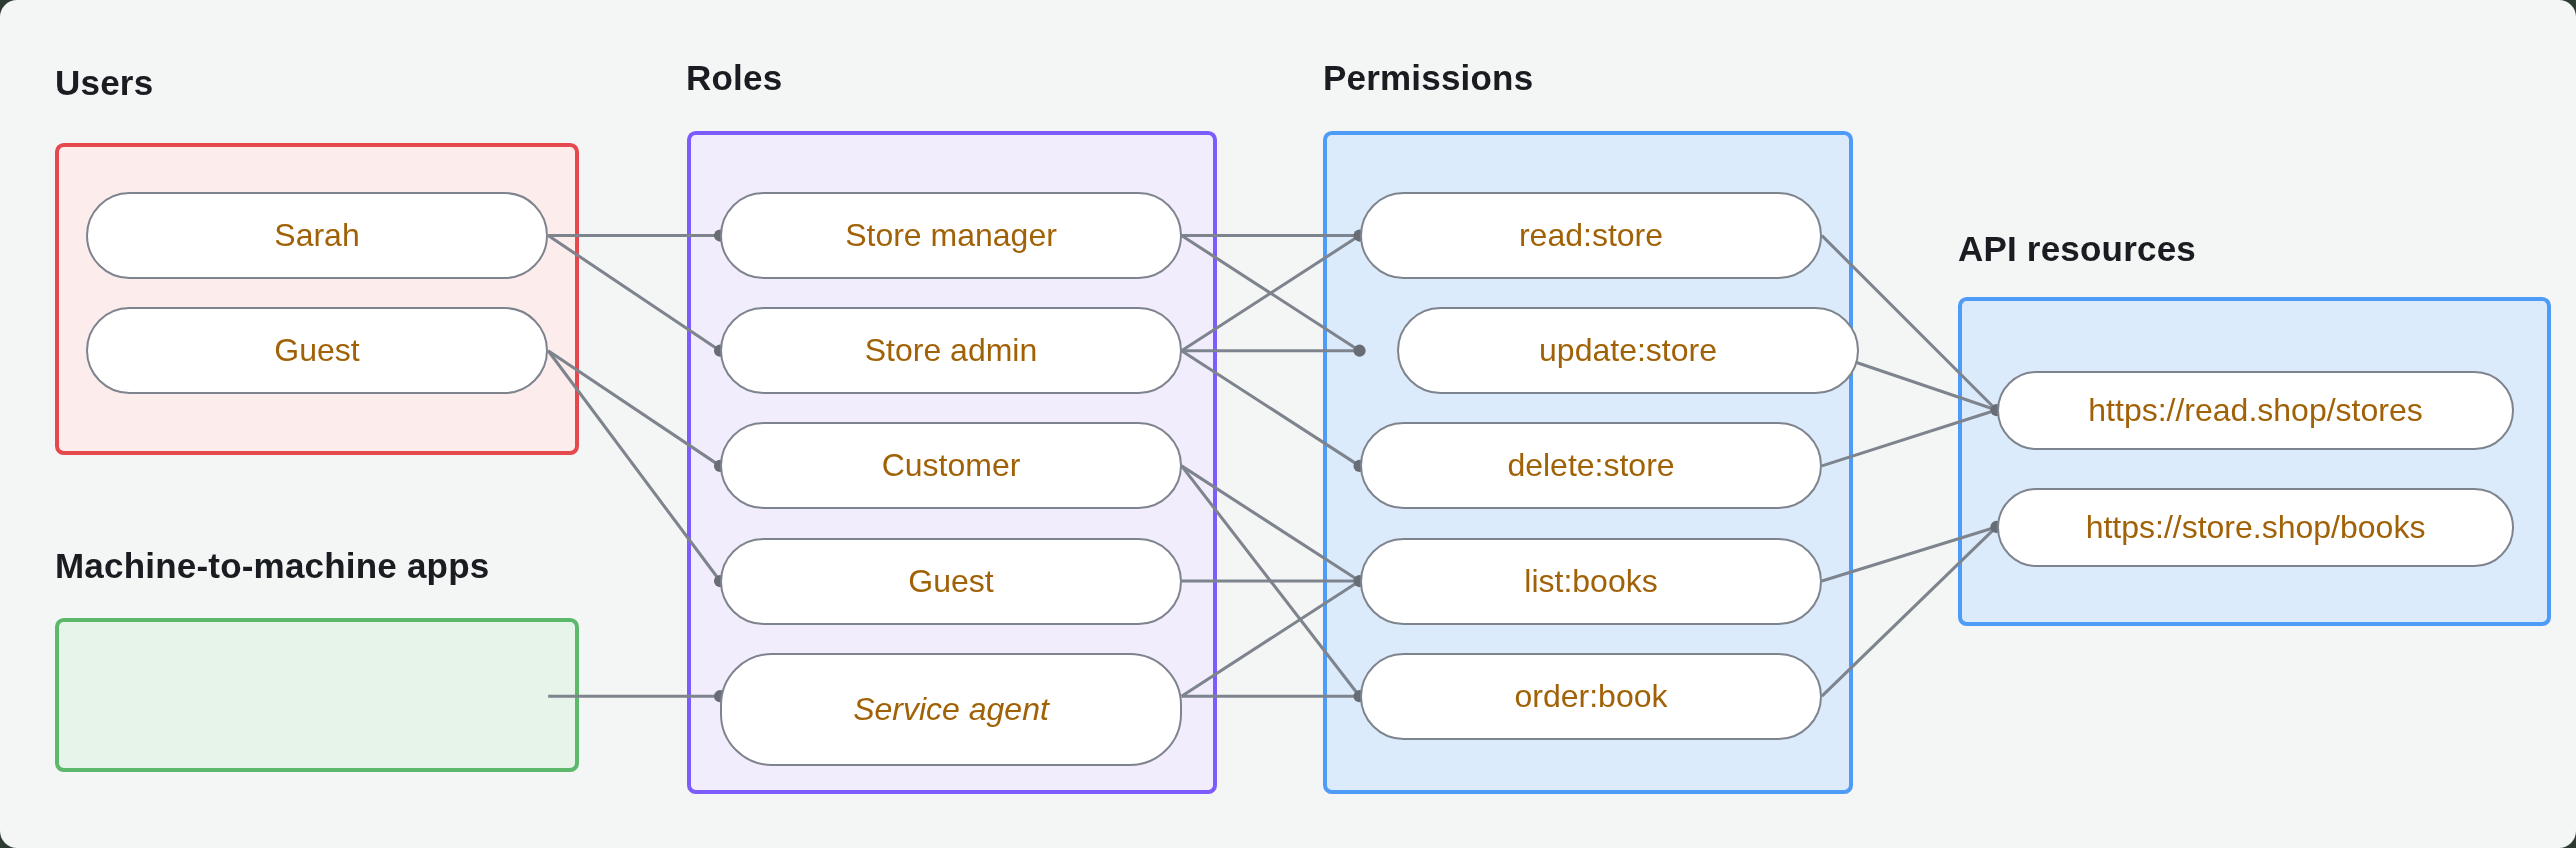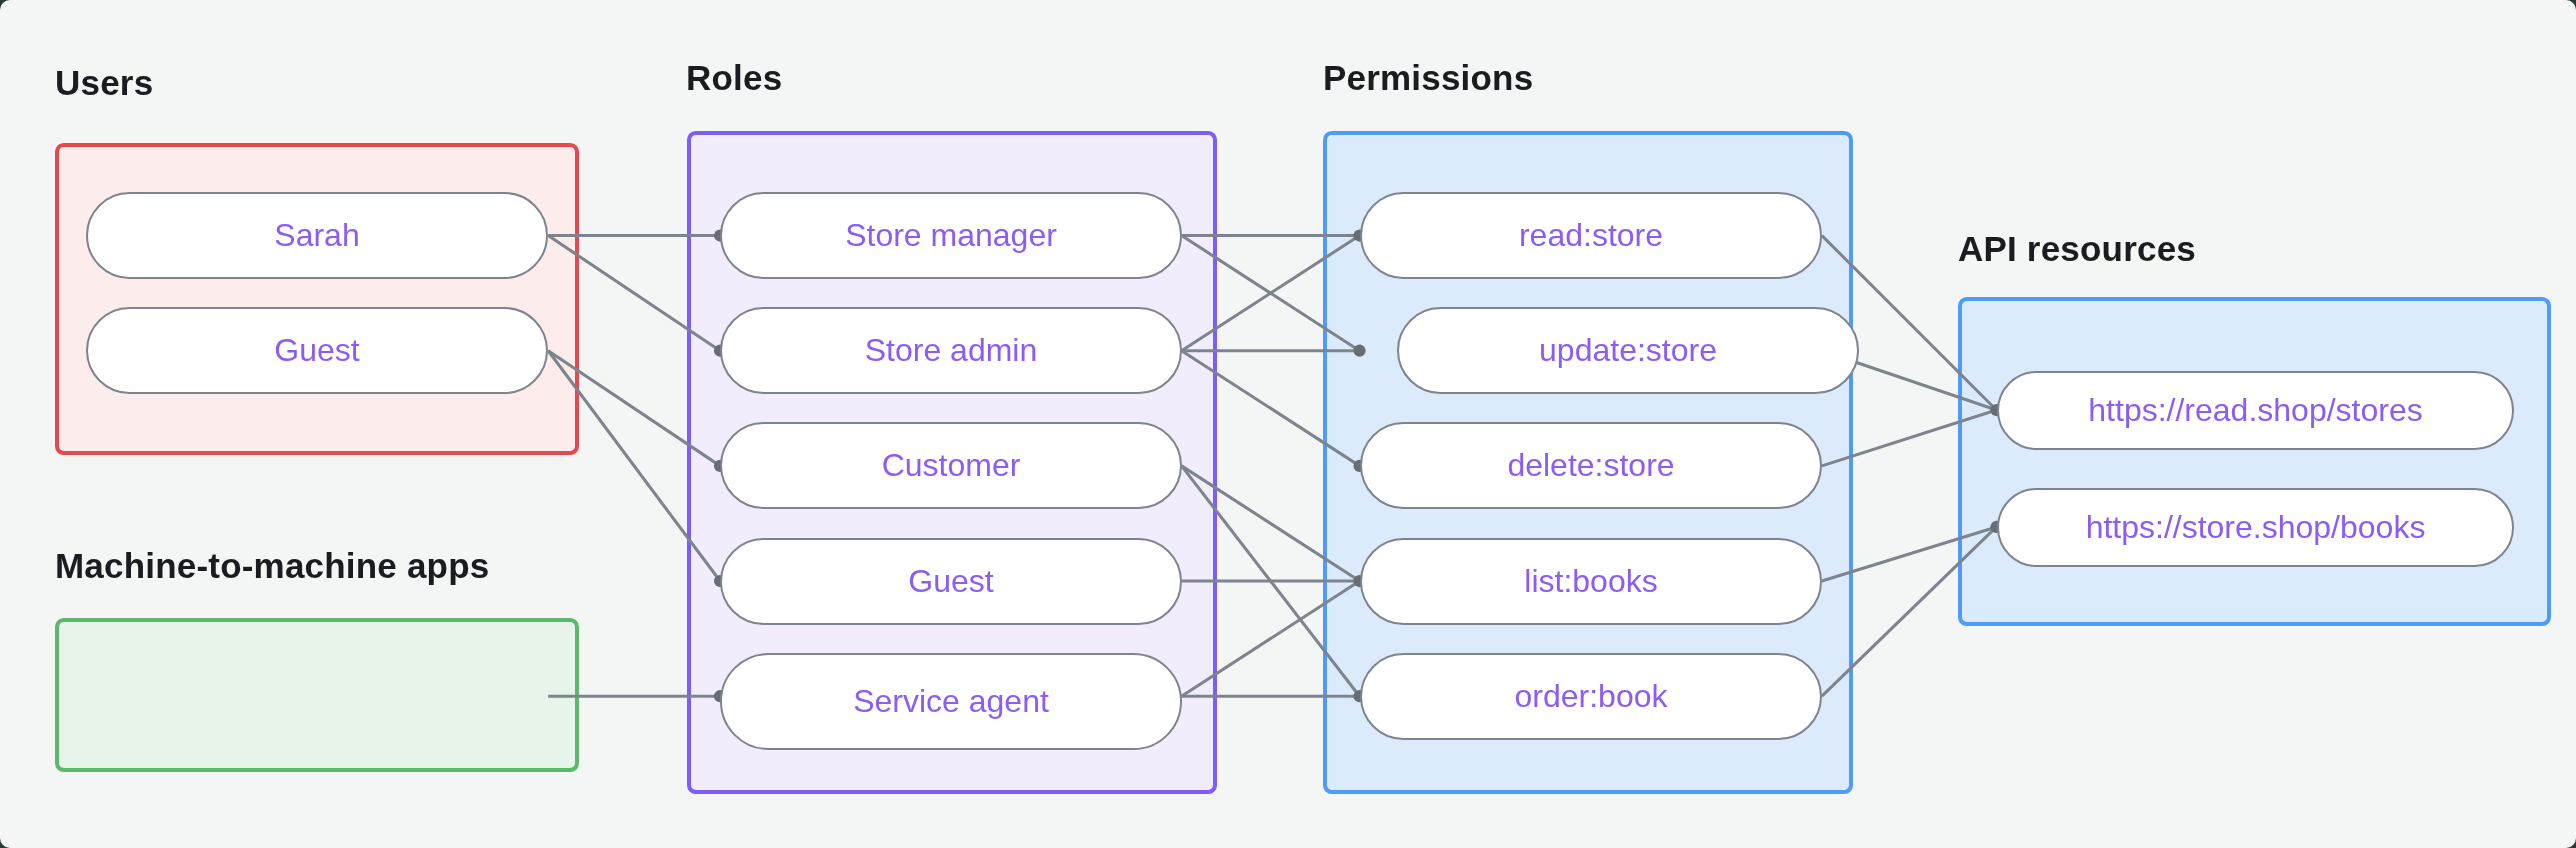--- a/index.html
+++ b/index.html
@@ -6,21 +6,21 @@
   body{
     width:2576px;height:848px;
     background:#2e3b32;
     font-family:"Liberation Sans", sans-serif;
     overflow:hidden;
   }
   #canvas{
     position:relative;
     width:2576px;height:848px;
     background:var(--canvas-bg,#f4f5f5);
-    border-radius:10px;
+    border-radius:17px;
     overflow:hidden;
   }
   .group-label{
     position:absolute;
     font-size:35px;
     font-weight:600;
     color:#191c20;
     letter-spacing:0.2px;
     white-space:nowrap;
   }
@@ -41,32 +41,32 @@
     border:4.4px solid var(--api-border,#4f9cf8);background:var(--api-fill,#dcebfc);}
   #edge-layer{position:absolute;left:0;top:0;width:2576px;height:848px;pointer-events:none;}
   .node{
     position:absolute;
     box-sizing:border-box;
     background:#ffffff;
     border:2.6px solid var(--node-border,#7e848d);
     border-radius:52px;
     display:flex;align-items:center;justify-content:center;
     font-size:32px;
-    color:#8b5cf6;
+    color:#a16207;
     white-space:nowrap;
   }
   
   .n-sarah{left:86px;top:192px;width:462px;height:87px;}
   .n-john{left:86px;top:307px;width:462px;height:87px;}
   .n-m2m-app{left:99px;top:653px;width:449px;height:87px;}
   .n-store-manager{left:720px;top:192px;width:462px;height:87px;text-align:right;}
   .n-store-admin{left:720px;top:307px;width:462px;height:87px;}
   .n-customer{left:720px;top:422px;width:462px;height:87px;}
   .n-guest{left:720px;top:538px;width:462px;height:87px;}
-  .n-service-agent{left:720px;top:653px;width:462px;height:97px;}
+  .n-service-agent{left:720px;top:653px;width:462px;height:113px;font-style:italic;}
   .n-read-store{left:1360px;top:192px;width:462px;height:87px;}
   .n-update-store{left:1397px;top:307px;width:462px;height:87px;}
   .n-delete-store{left:1360px;top:422px;width:462px;height:87px;}
   .n-list-books{left:1360px;top:538px;width:462px;height:87px;}
   .n-order-book{left:1360px;top:653px;width:462px;height:87px;}
   .n-stores{left:1997px;top:371px;width:517px;height:79px;}
   .n-books{left:1997px;top:488px;width:517px;height:79px;}
   #users-label{left:55px;top:63px;}
   #m2m-label{left:55px;top:546px;}
   #roles-label{left:686px;top:58px;}

